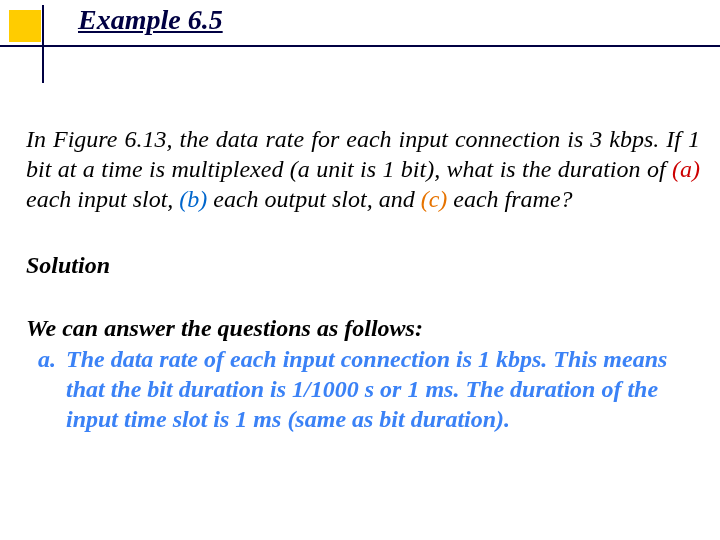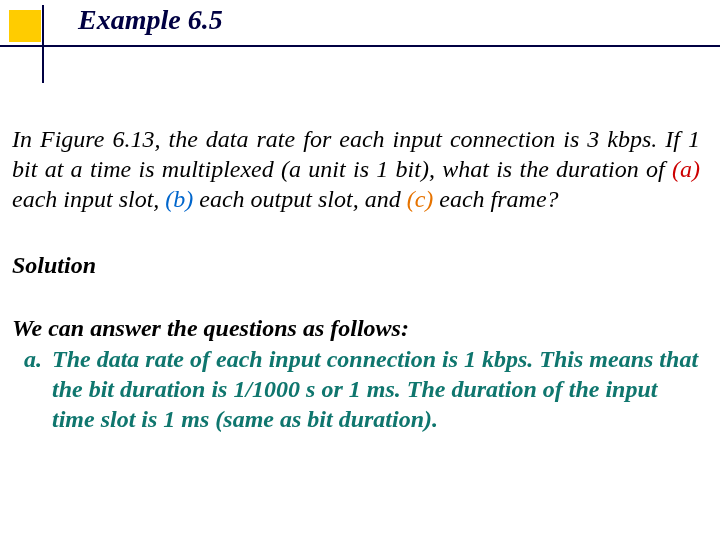--- a/index.html
+++ b/index.html
@@ -17,20 +17,21 @@
     height: 48px;
   }
   .title-text {
     position: absolute;
     left: 78px;
     top: 4px;
     font-size: 28px;
     font-weight: bold;
     font-style: italic;
     color: #000042;
+    text-decoration: underline;
   }
   .h-line-top {
     position: absolute;
     left: 0;
     top: 45px;
     width: 720px;
     height: 2px;
     background: #000042;
   }
   .v-line {
@@ -44,21 +45,21 @@
   .yellow-box {
     position: absolute;
     left: 9px;
     top: 10px;
     width: 32px;
     height: 32px;
     background: #ffcc00;
   }
   .content {
     position: absolute;
-    left: 12px;
+    left: 26px;
     right: 20px;
     top: 124px;
   }
   .question {
     font-size: 24px;
     font-style: italic;
     color: #000;
     text-align: justify;
     line-height: 1.25;
     margin-bottom: 38px;
@@ -78,21 +79,21 @@
     font-weight: bold;
     font-style: italic;
     color: #000;
     margin-bottom: 2px;
     margin-top: 36px;
   }
   .solution-item {
     font-size: 24px;
     font-weight: bold;
     font-style: italic;
-    color: #0f766e;
+    color: #3b82f6;
     line-height: 1.25;
     padding-left: 40px;
     text-indent: -28px;
   }
   .item-letter {
     display: inline-block;
     width: 28px;
     text-indent: 0;
   }
 </style>

